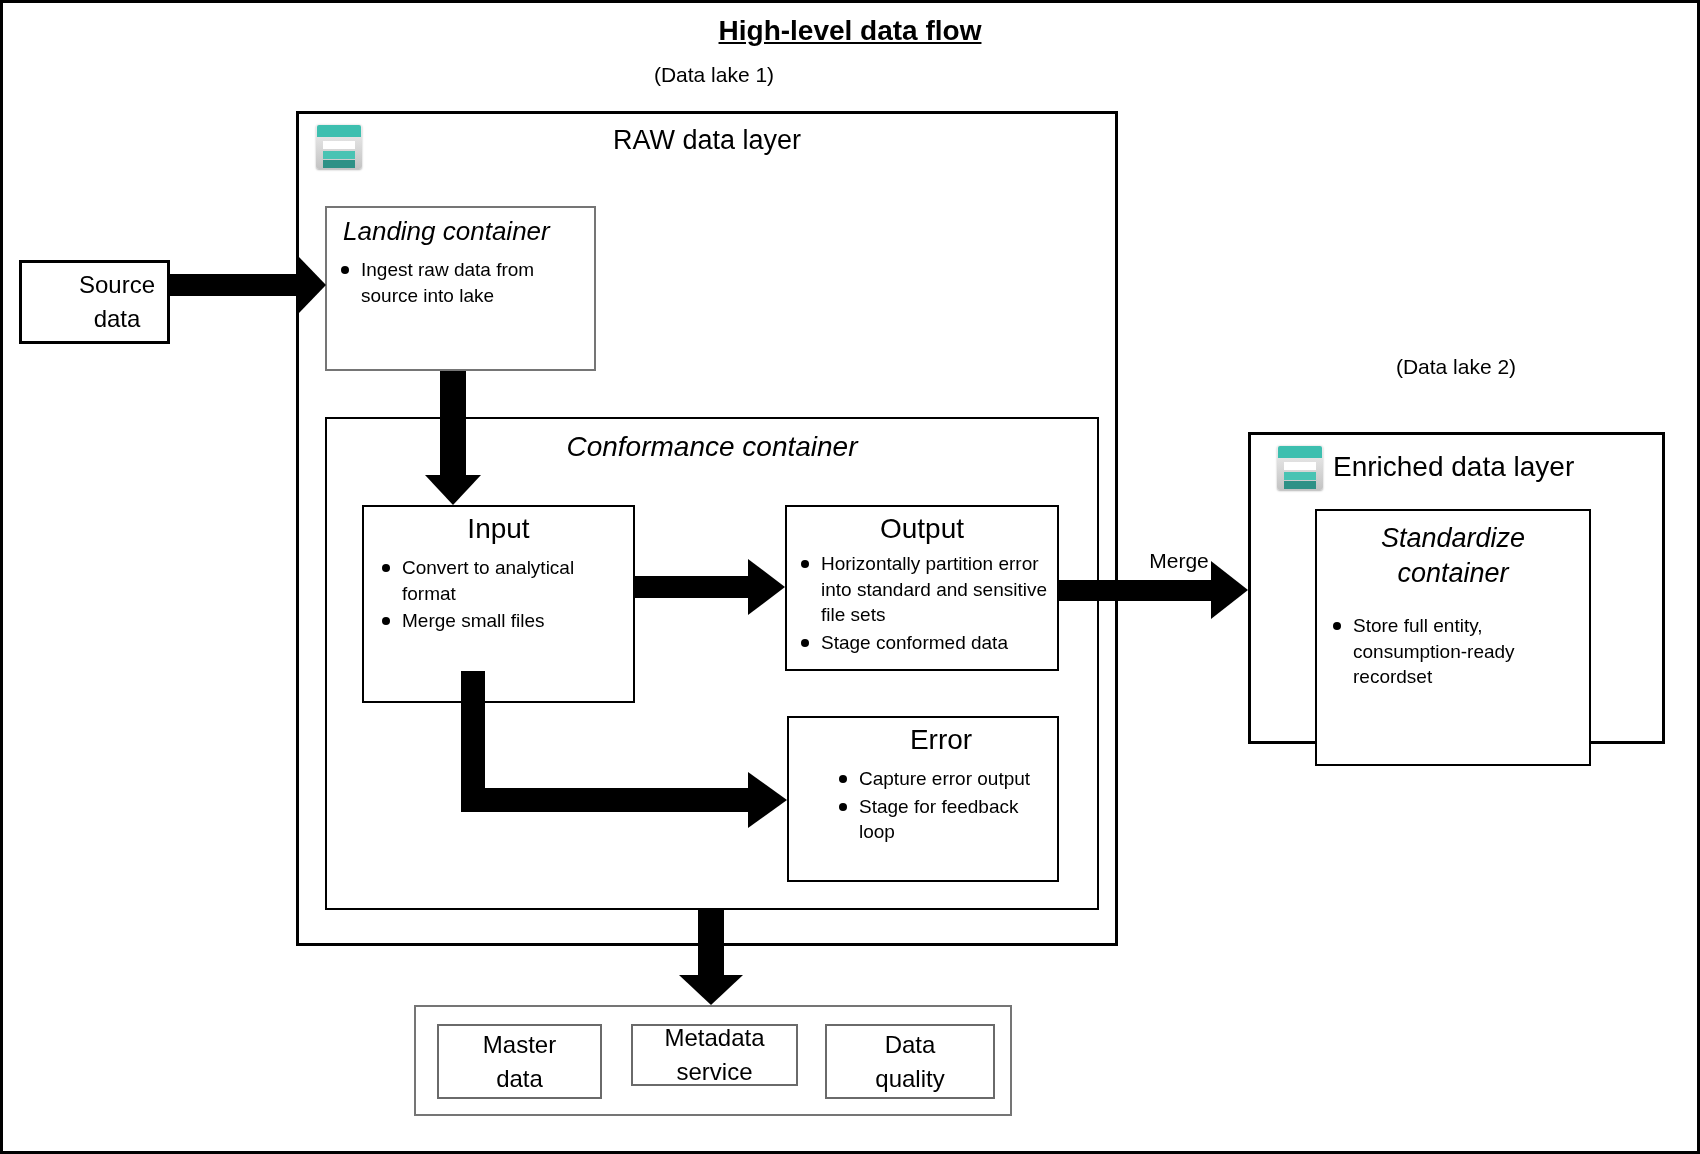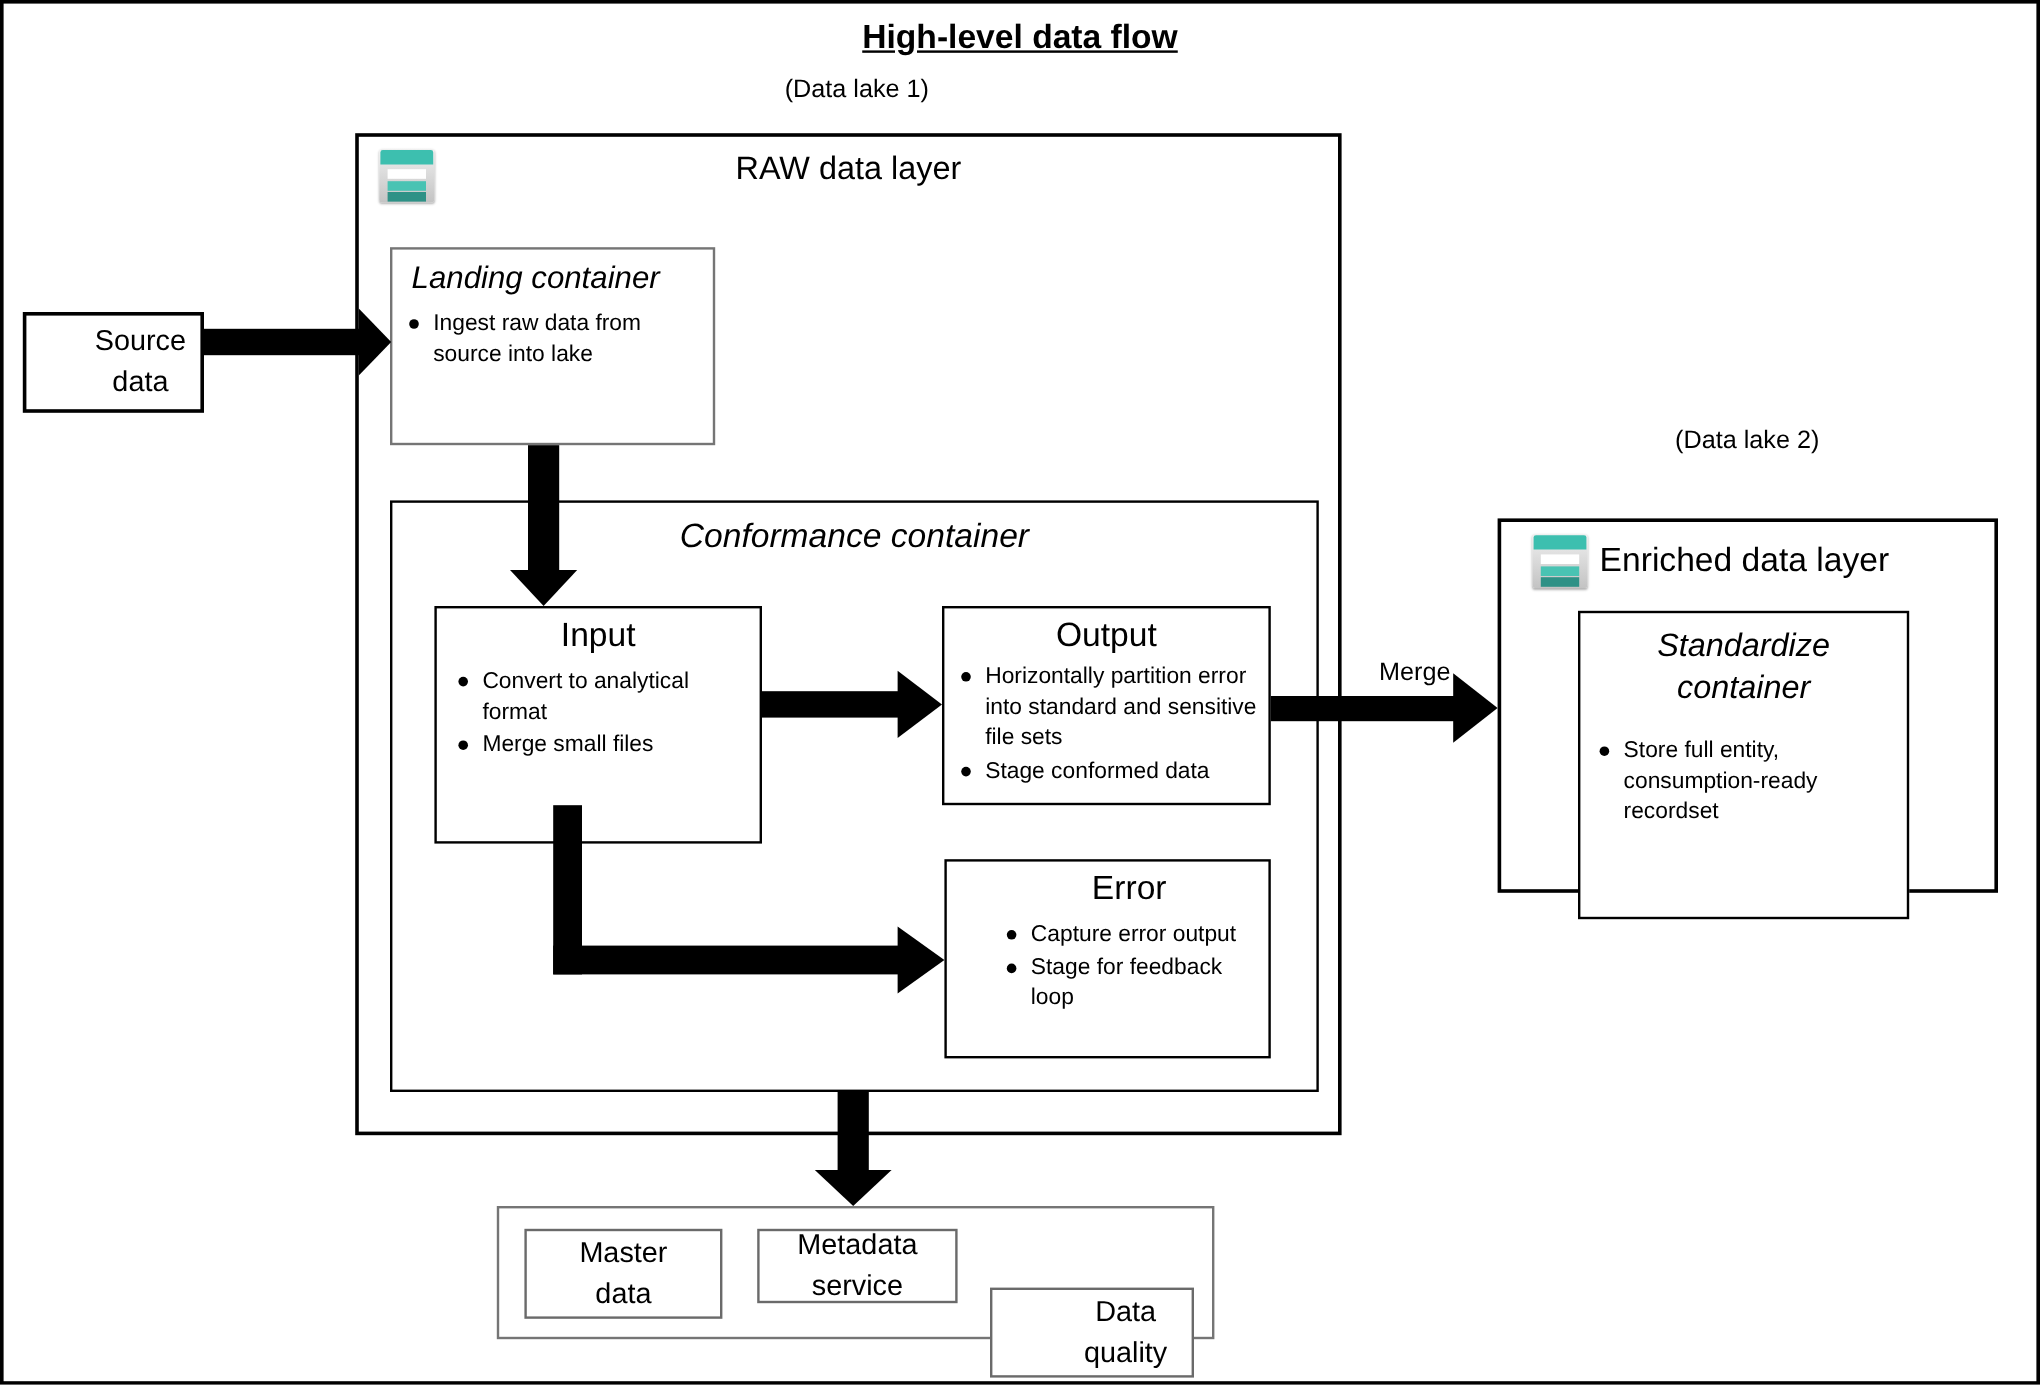--- a/index.html
+++ b/index.html
@@ -141,21 +141,21 @@
     </div>
   </div>
 
   <div class="box gy2" style="left:411px; top:1002px; width:598px; height:111px;"></div>
   <div class="box gy2i" style="left:434px; top:1021px; width:165px; height:75px; display:flex; align-items:center; justify-content:center;">
     <div class="ctr" style="font-size:24px; line-height:1.4; width:110px;">Master data</div>
   </div>
   <div class="box gy2i" style="left:628px; top:1021px; width:167px; height:62px; display:flex; align-items:center; justify-content:center;">
     <div class="ctr" style="font-size:24px; line-height:1.4; width:120px;">Metadata service</div>
   </div>
-  <div class="box gy2i" style="left:822px; top:1070px; width:170px; height:75px; display:flex; align-items:center; justify-content:flex-end;">
+  <div class="box gy2i" style="left:822px; top:1021px; width:170px; height:75px; display:flex; align-items:center; justify-content:center;">
     <div class="ctr" style="font-size:24px; line-height:1.4; width:110px;">Data quality</div>
   </div>
 
   <div class="arrow">
     <div class="shaft" style="left:167px; top:271px; width:131px; height:22px;"></div>
     <div class="head" style="left:296px; top:254px; border-top:28px solid transparent; border-bottom:28px solid transparent; border-left:27px solid #000;"></div>
   </div>
 
   <div class="arrow">
     <div class="shaft" style="left:437px; top:368px; width:26px; height:106px;"></div>

